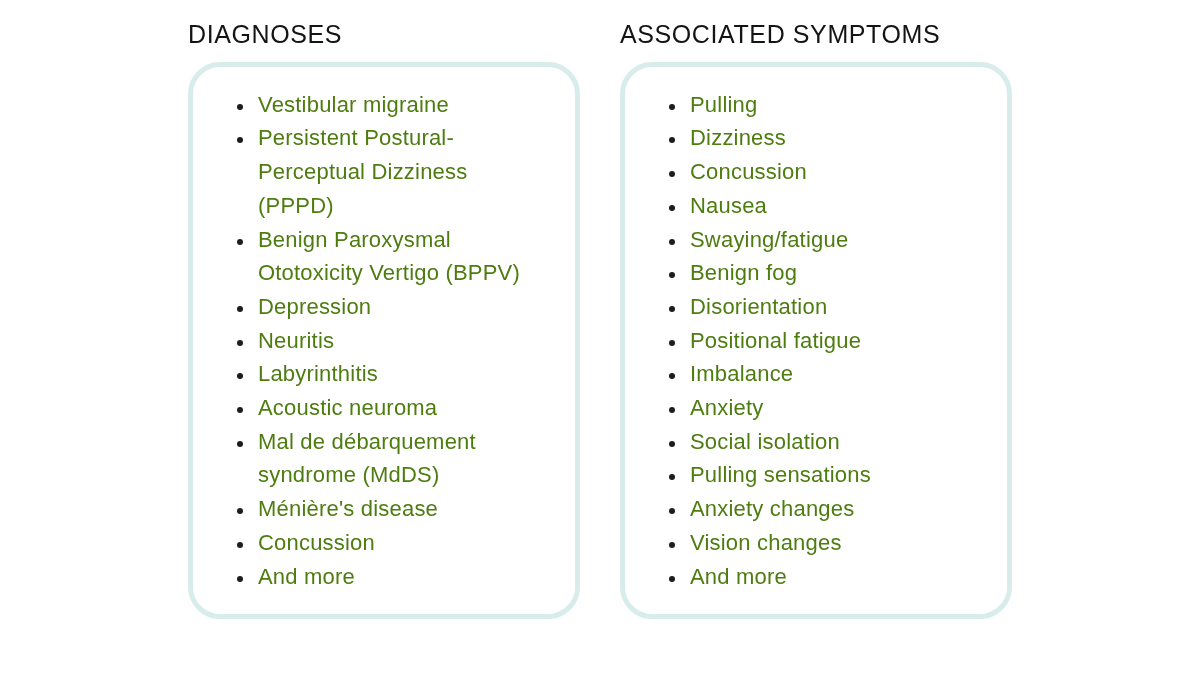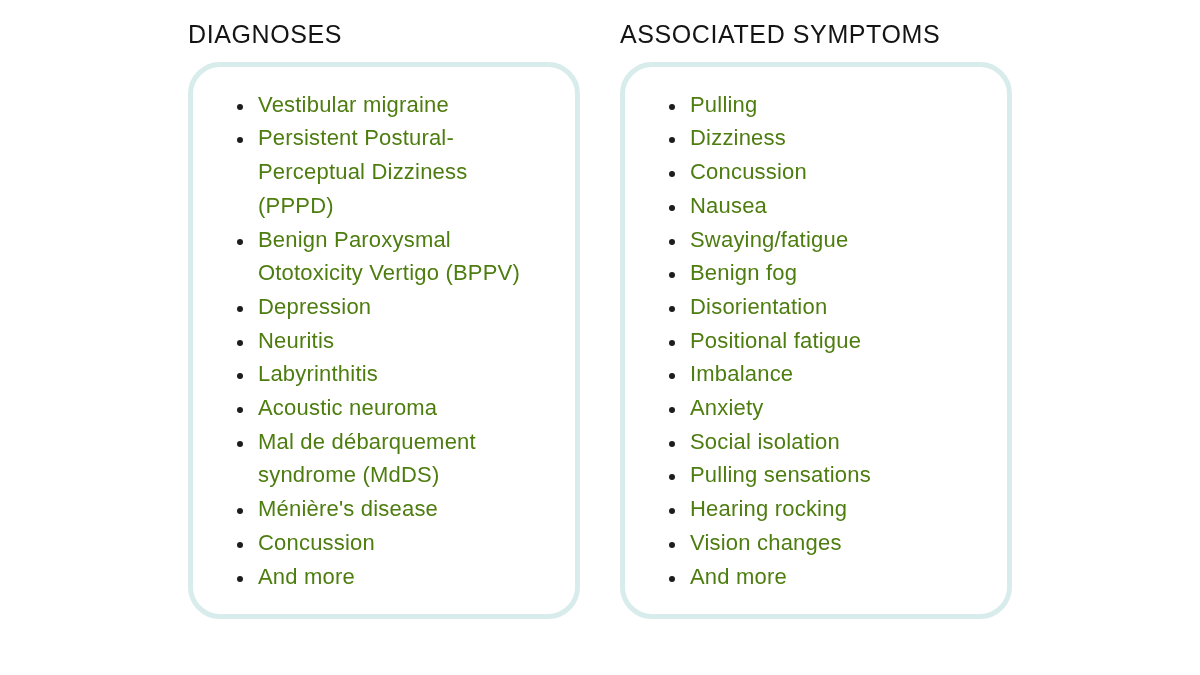--- a/index.html
+++ b/index.html
@@ -103,21 +103,21 @@
           <li>Concussion</li>
           <li>Nausea</li>
           <li>Swaying/fatigue</li>
           <li>Benign fog</li>
           <li>Disorientation</li>
           <li>Positional fatigue</li>
           <li>Imbalance</li>
           <li>Anxiety</li>
           <li>Social isolation</li>
           <li>Pulling sensations</li>
-          <li>Hearing rocking</li>
+          <li>Anxiety changes</li>
           <li>Vision changes</li>
           <li>And more</li>
         </ul>
       </div>
     </div>
 
   </div>
 </div>
 
 </body></html>

